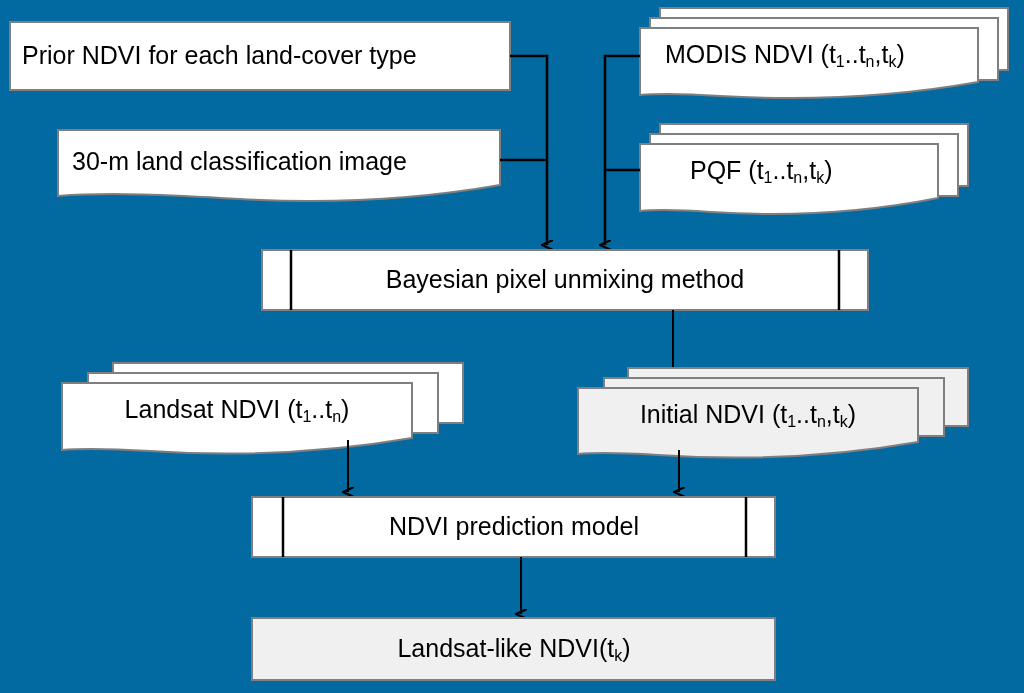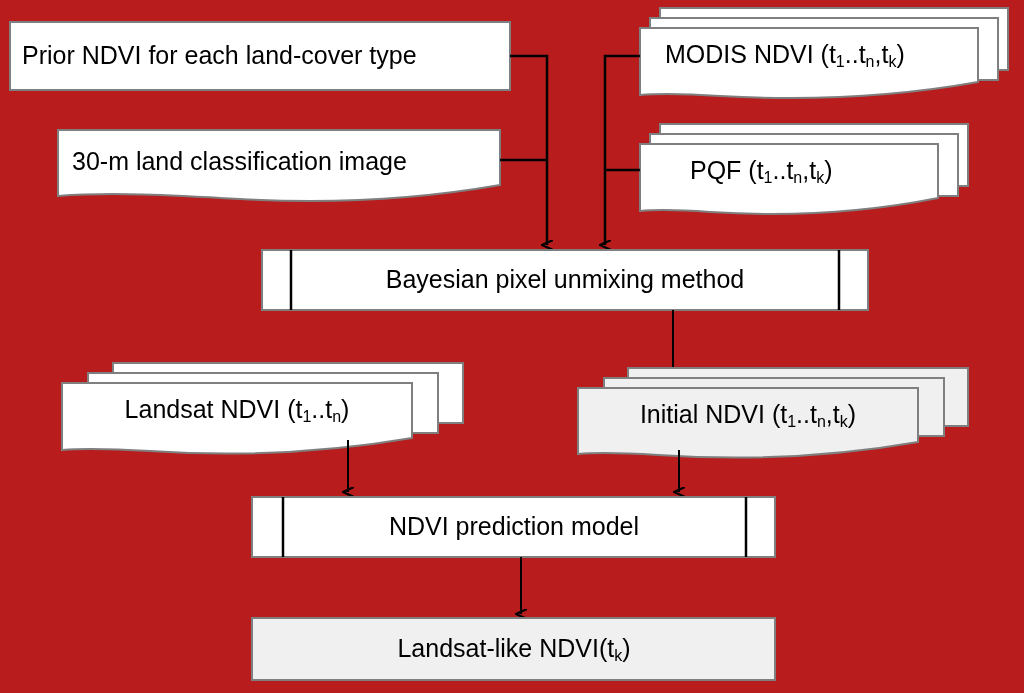--- a/index.html
+++ b/index.html
@@ -10,21 +10,21 @@
   body {
     width: 1024px;
     height: 693px;
     font-family: "Liberation Sans", sans-serif;
     overflow: hidden;
   }
   #flowchart-root {
     position: relative;
     width: 1024px;
     height: 693px;
-    background: #b91c1c;
+    background: #0369a1;
   }
   svg#diagram {
     display: block;
     width: 1024px;
     height: 693px;
   }
   .node-label {
     font-family: "Liberation Sans", sans-serif;
     font-size: 25px;
     fill: #000000;

